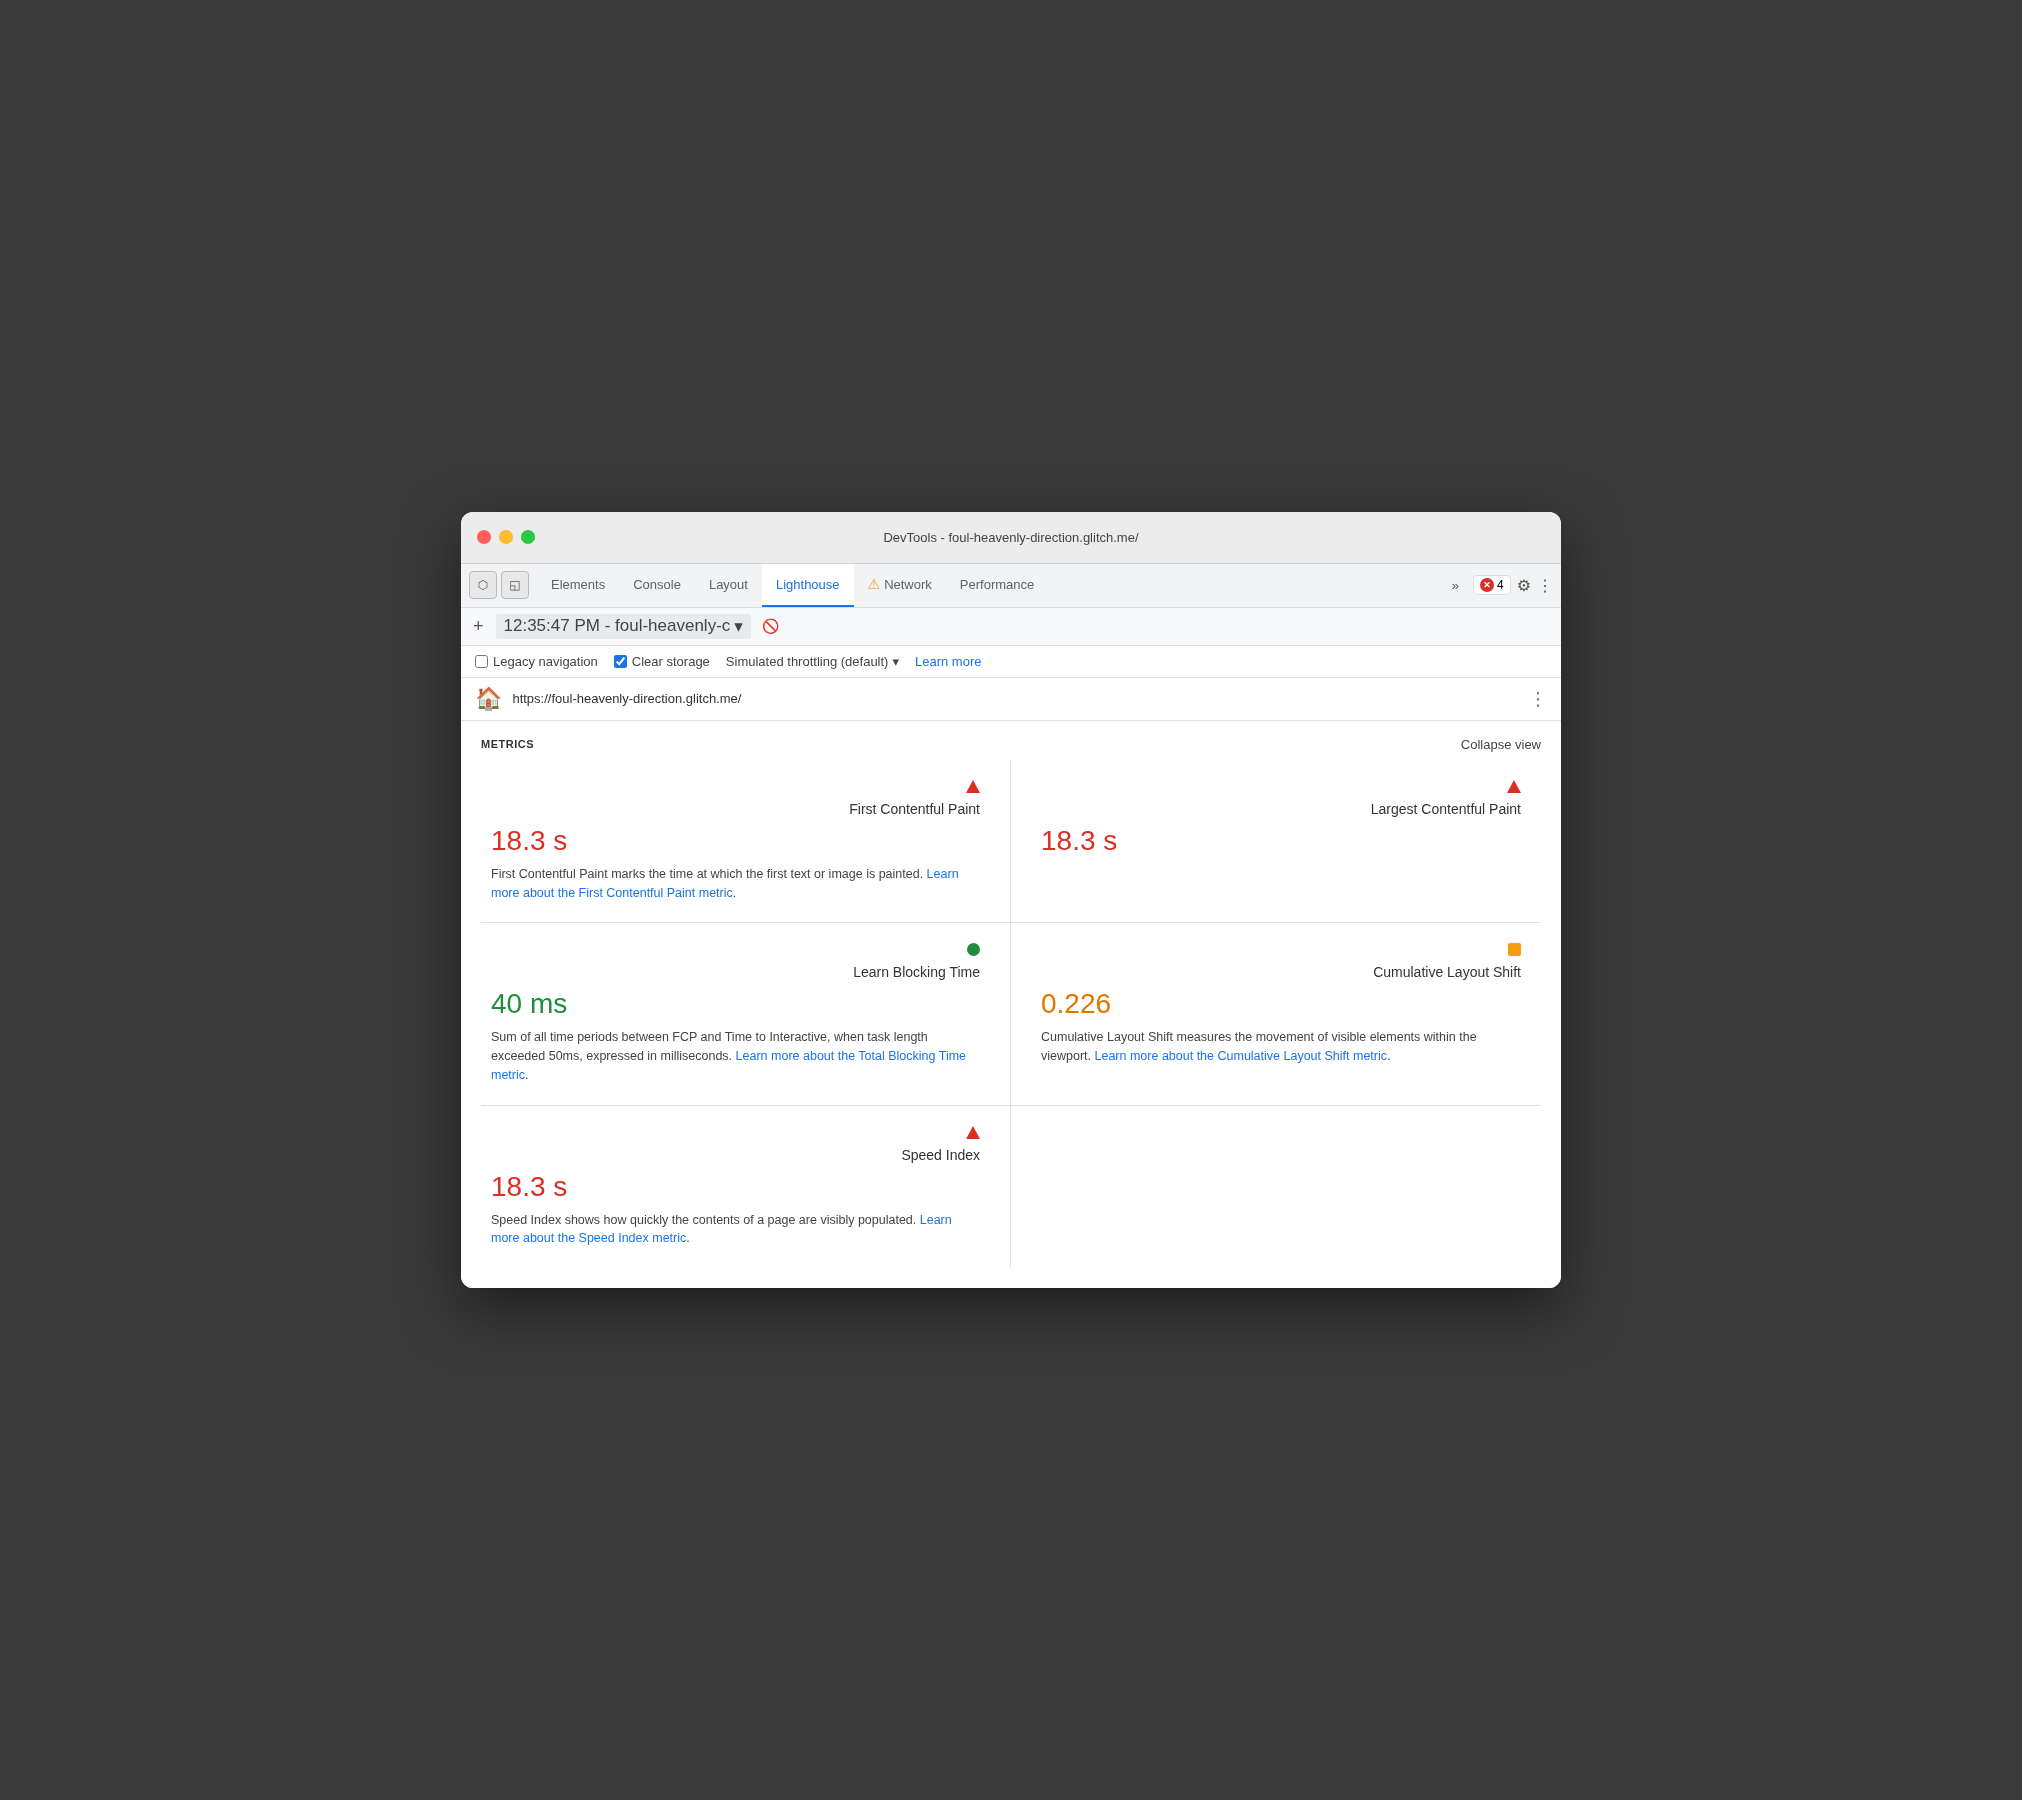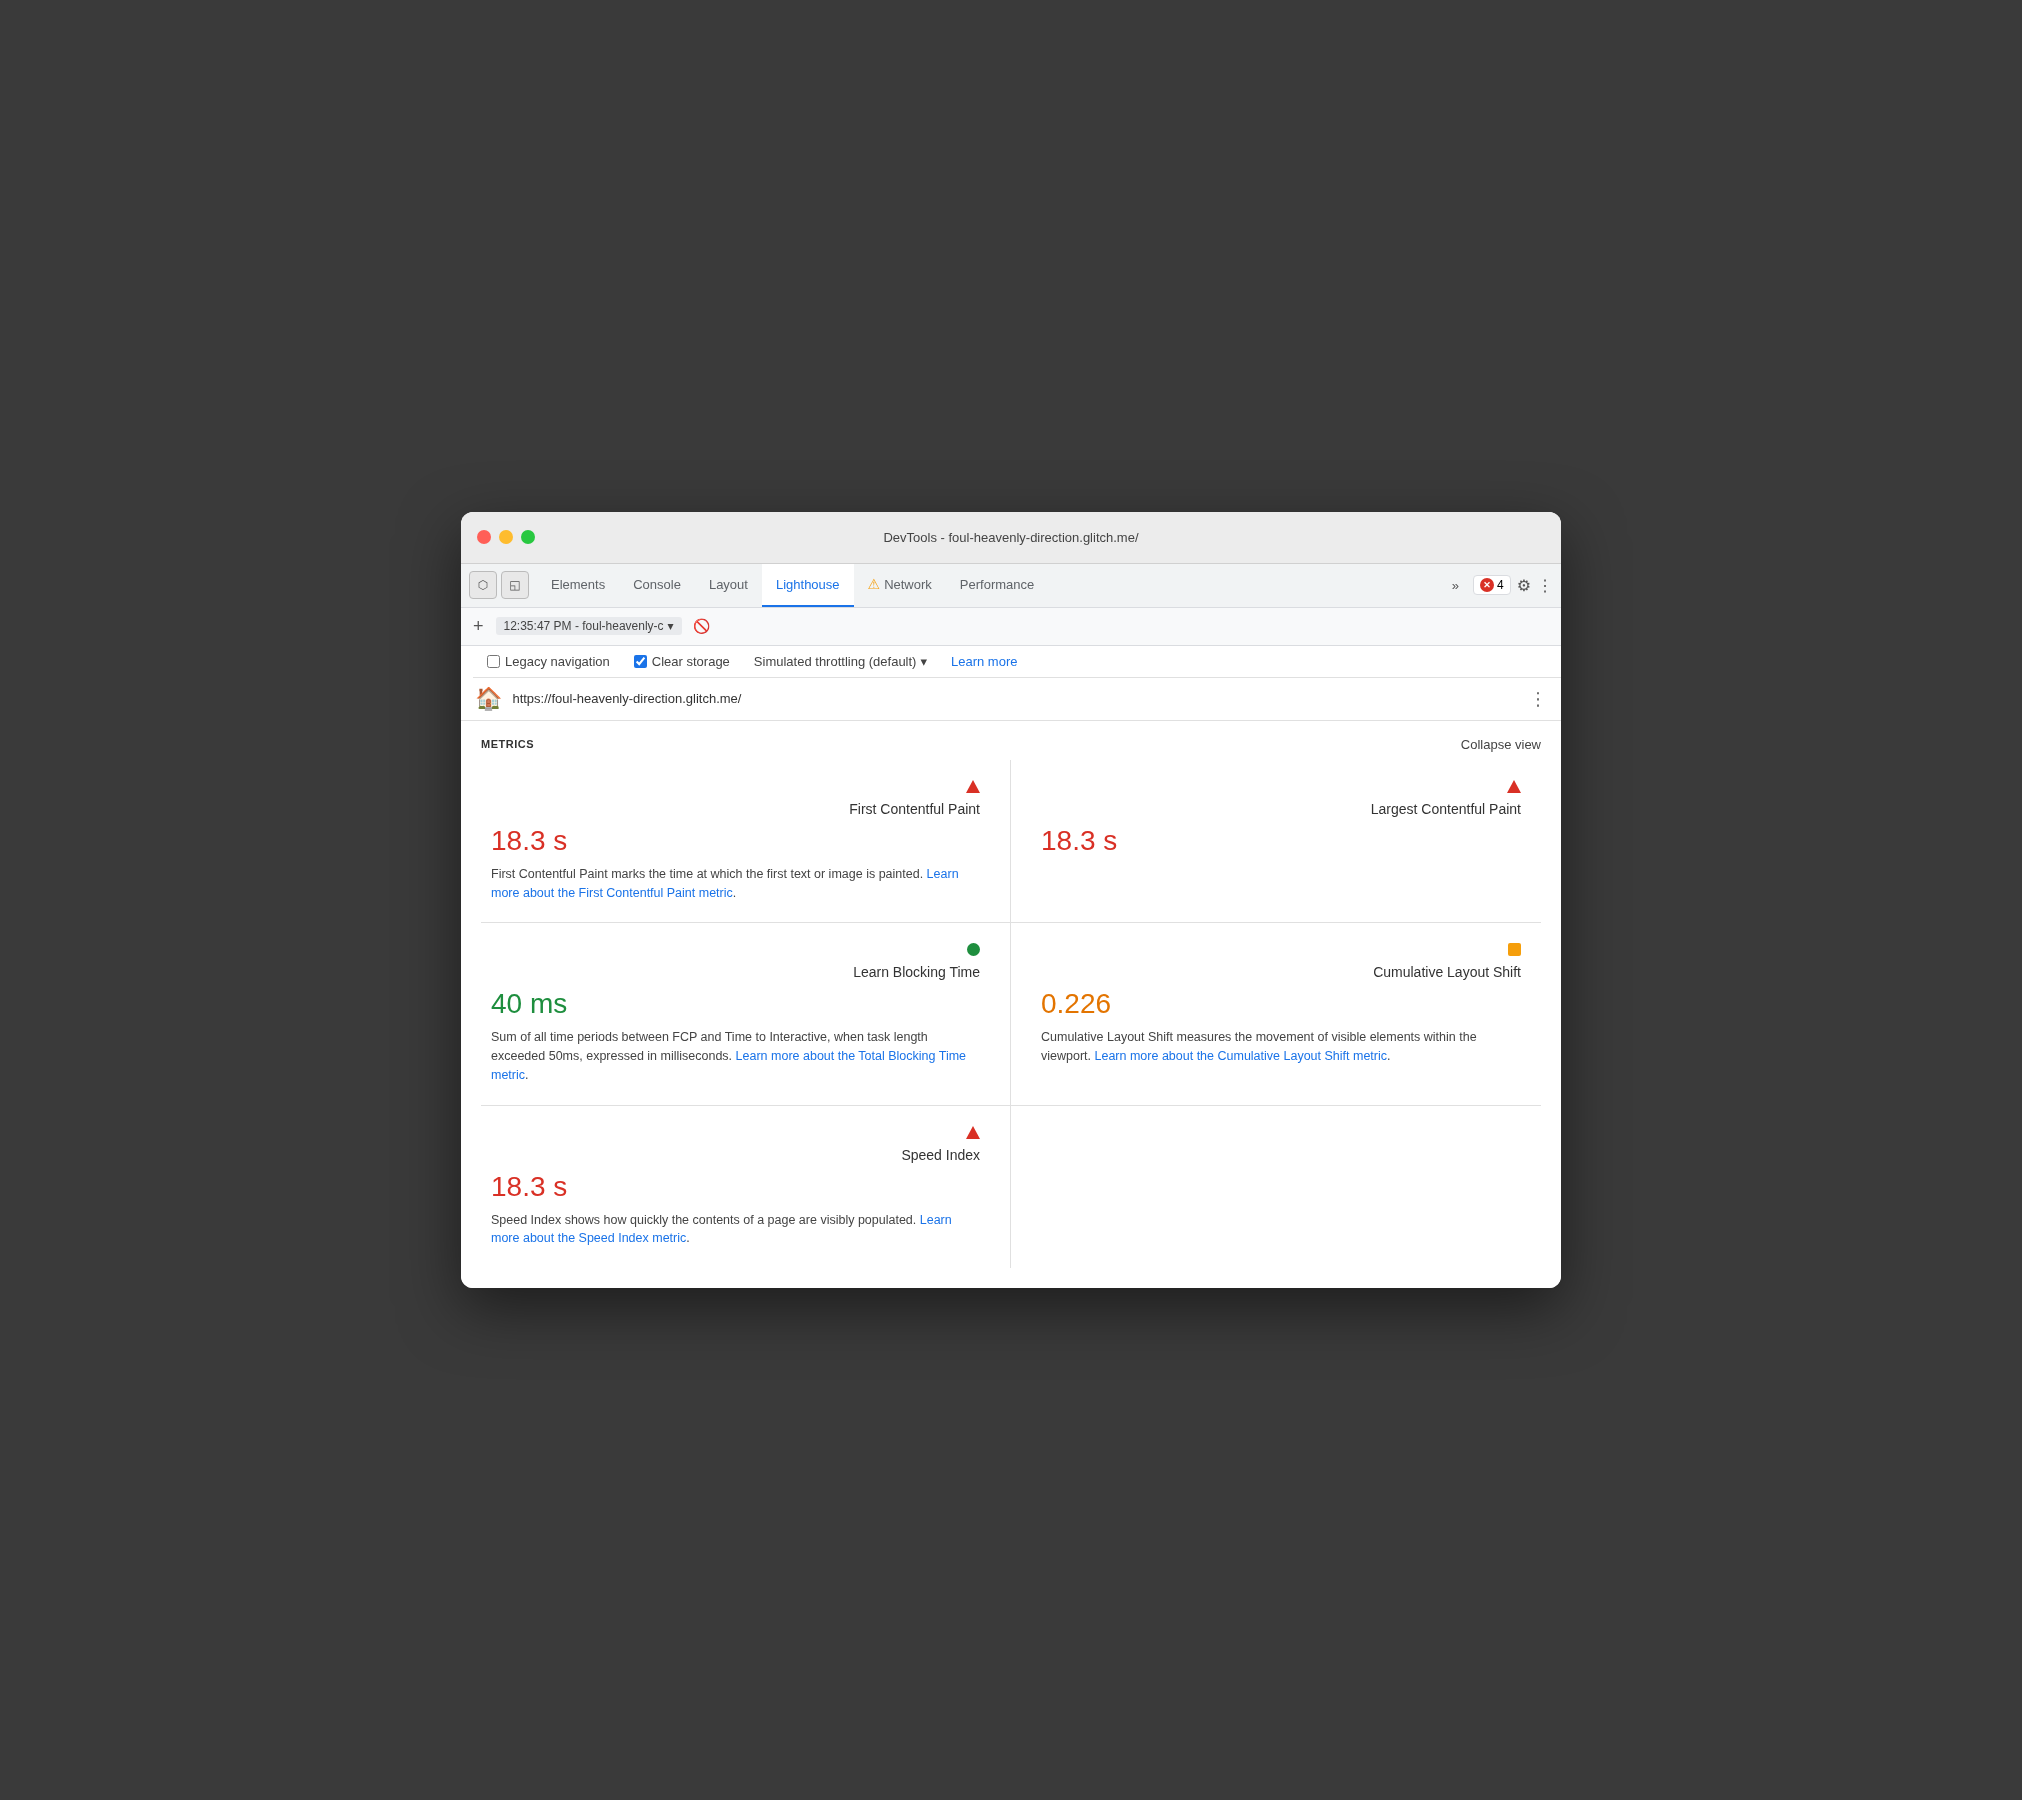--- a/index.html
+++ b/index.html
@@ -179,44 +179,43 @@
     .sub-toolbar .add-btn {
       font-size: 18px;
       color: #555;
       cursor: pointer;
     }
 
     .timestamp-badge {
       background: #e8eaed;
       border-radius: 3px;
       padding: 2px 8px;
-      font-size: 12px;
+      font-size: 17px;
       color: #444;
       display: flex;
       align-items: center;
       gap: 4px;
     }
 
     .block-icon {
       font-size: 14px;
       color: #888;
     }
 
     
     .options-bar {
       background: #fff;
       border-bottom: 1px solid #e0e0e0;
       display: flex;
       align-items: center;
       padding: 8px 14px;
-      gap: 24px;
+      gap: 16px;
       font-size: 13px;
       color: #444;
       flex-wrap: wrap;
-      margin-left: 12px;
     }
 
     .checkbox-group {
       display: flex;
       align-items: center;
       gap: 5px;
     }
 
     .checkbox-group input[type="checkbox"] {
       width: 13px;

